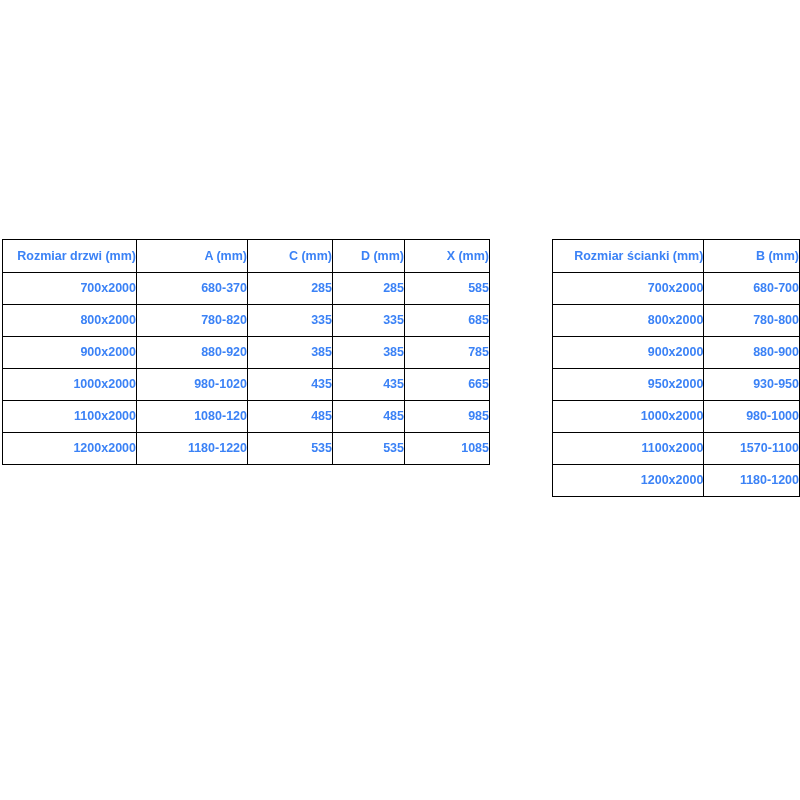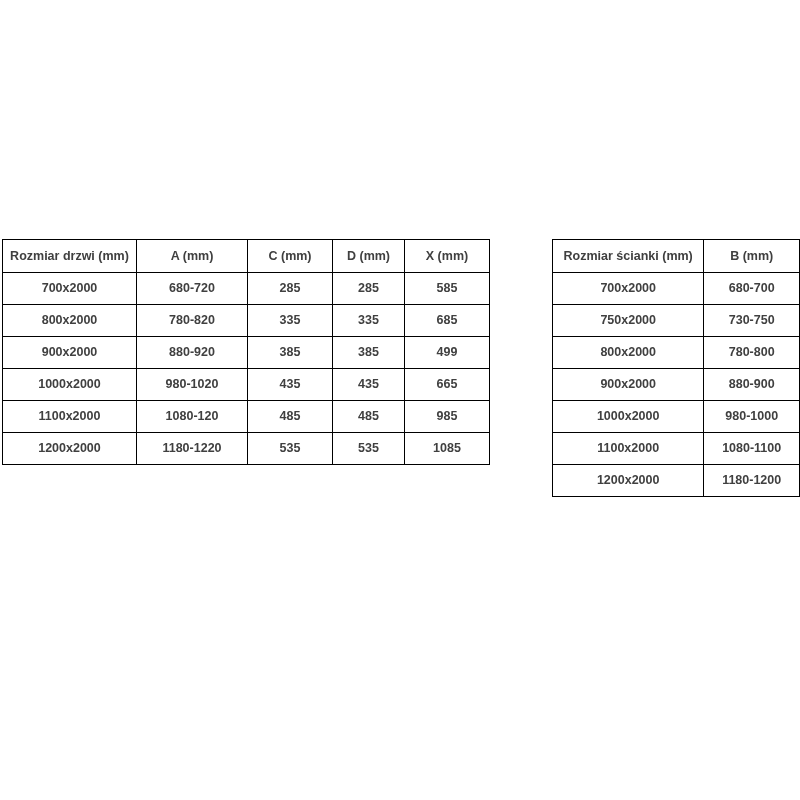--- a/index.html
+++ b/index.html
@@ -28,25 +28,25 @@
   table.spec {
     position: absolute;
     border-collapse: collapse;
     table-layout: fixed;
     background: #ffffff;
   }
 
   table.spec td,
   table.spec th {
     border: 1px solid #000000;
-    text-align: center;
+    text-align: right;
     vertical-align: middle;
     font-size: 12.5px;
     font-weight: bold;
-    color: #404040;
+    color: #3b82f6;
     padding: 0;
     height: 31px;
     line-height: 31px;
     white-space: nowrap;
   }
 
   table.spec thead th {
     height: 32px;
     line-height: 32px;
   }
@@ -88,38 +88,38 @@
         <th>Rozmiar drzwi (mm)</th>
         <th>A (mm)</th>
         <th>C (mm)</th>
         <th>D (mm)</th>
         <th>X (mm)</th>
       </tr>
     </thead>
     <tbody>
       <tr>
         <td>700x2000</td>
-        <td>680-720</td>
+        <td>680-370</td>
         <td>285</td>
         <td>285</td>
         <td>585</td>
       </tr>
       <tr>
         <td>800x2000</td>
         <td>780-820</td>
         <td>335</td>
         <td>335</td>
         <td>685</td>
       </tr>
       <tr>
         <td>900x2000</td>
         <td>880-920</td>
         <td>385</td>
         <td>385</td>
-        <td>499</td>
+        <td>785</td>
       </tr>
       <tr>
         <td>1000x2000</td>
         <td>980-1020</td>
         <td>435</td>
         <td>435</td>
         <td>665</td>
       </tr>
       <tr>
         <td>1100x2000</td>
@@ -148,38 +148,38 @@
         <th>Rozmiar ścianki (mm)</th>
         <th>B (mm)</th>
       </tr>
     </thead>
     <tbody>
       <tr>
         <td>700x2000</td>
         <td>680-700</td>
       </tr>
       <tr>
-        <td>750x2000</td>
-        <td>730-750</td>
-      </tr>
-      <tr>
         <td>800x2000</td>
         <td>780-800</td>
       </tr>
       <tr>
         <td>900x2000</td>
         <td>880-900</td>
       </tr>
       <tr>
+        <td>950x2000</td>
+        <td>930-950</td>
+      </tr>
+      <tr>
         <td>1000x2000</td>
         <td>980-1000</td>
       </tr>
       <tr>
         <td>1100x2000</td>
-        <td>1080-1100</td>
+        <td>1570-1100</td>
       </tr>
       <tr>
         <td>1200x2000</td>
         <td>1180-1200</td>
       </tr>
     </tbody>
   </table>
 
 </div>
 

